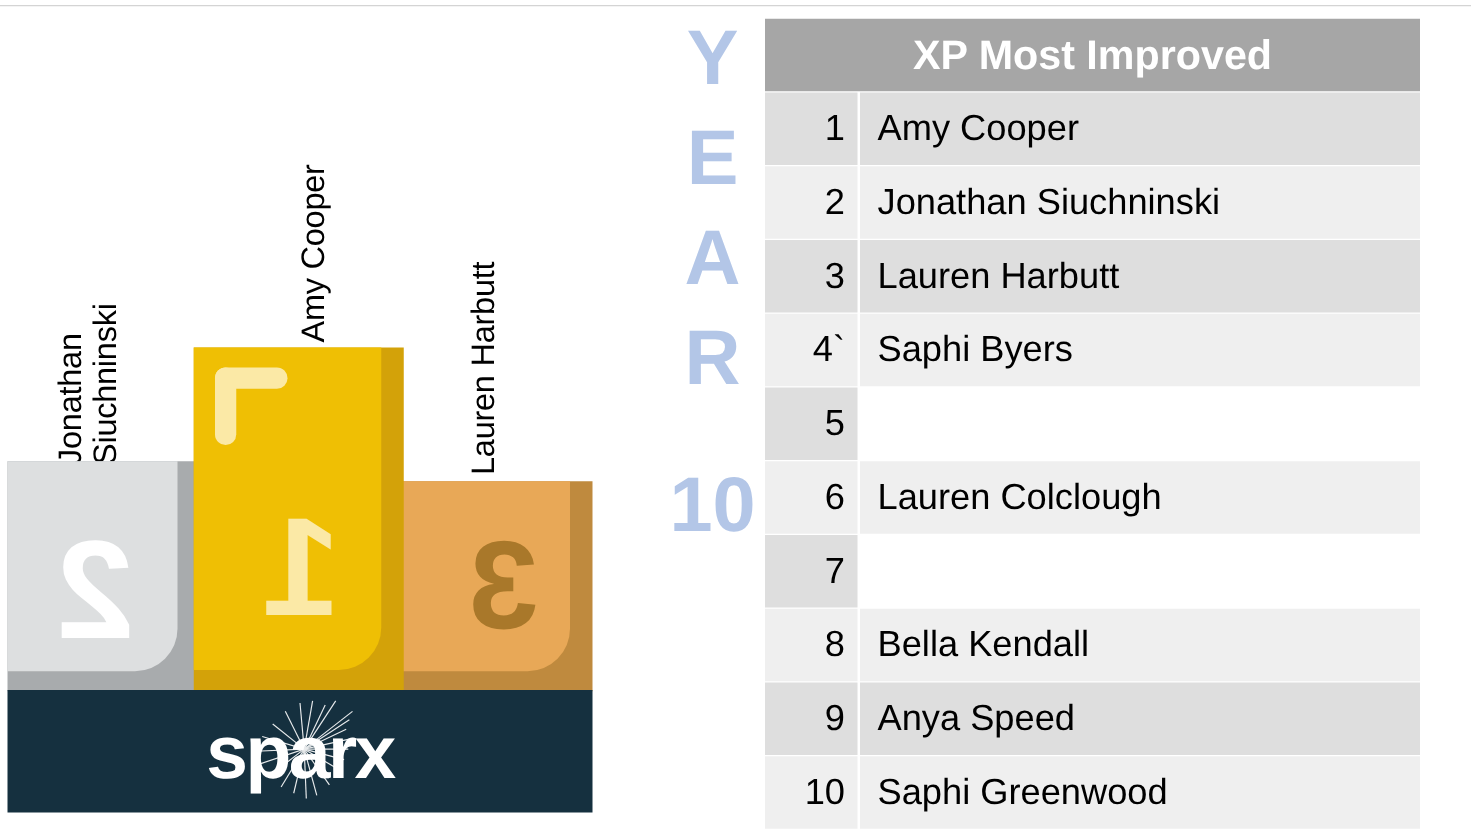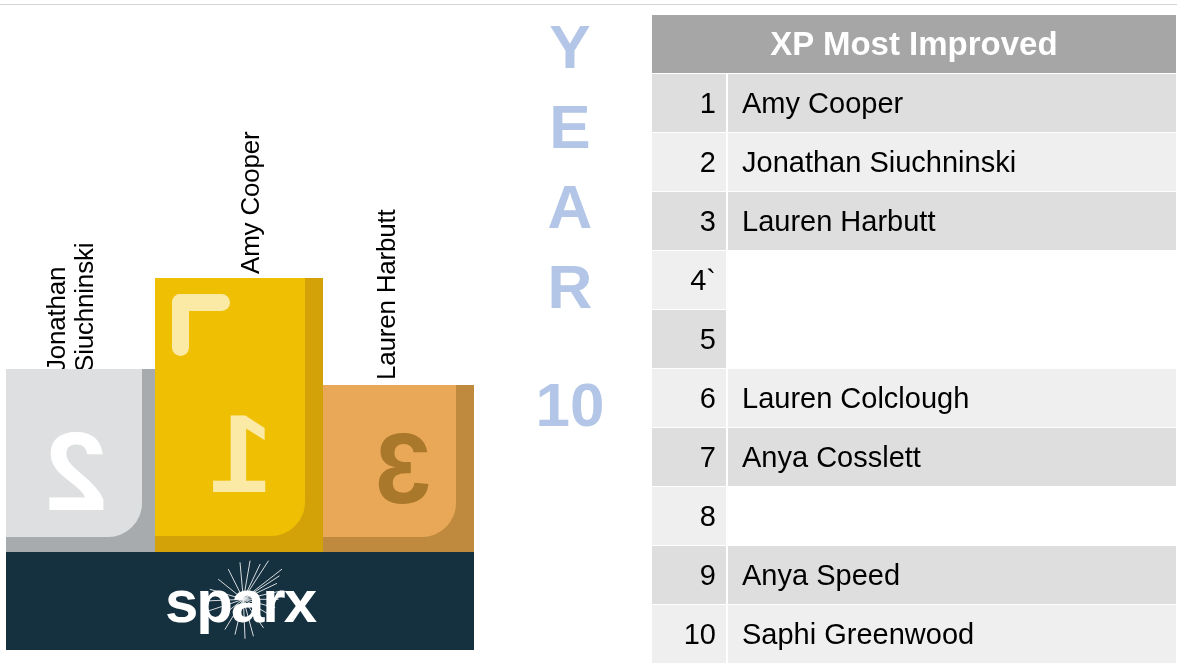--- a/index.html
+++ b/index.html
@@ -146,21 +146,21 @@
   .year-col .ch:first-child { margin-top: 16px; }
   .year-col .num {
     font-size: 62px;
     line-height: 1;
     margin-top: 56px;
   }
 
   
   .board {
     position: absolute;
-    left: 652px; top: 15px;
+    left: 612px; top: 15px;
     width: 524px;
   }
   .board-header {
     background: #a6a6a6;
     color: #ffffff;
     font-weight: 700;
     font-size: 33px;
     height: 58px;
     line-height: 58px;
     text-align: center;
@@ -278,34 +278,35 @@
   <div class="board-row even">
     <div class="rank">2</div>
     <div class="who">Jonathan Siuchninski</div>
   </div>
   <div class="board-row odd">
     <div class="rank">3</div>
     <div class="who">Lauren Harbutt</div>
   </div>
   <div class="board-row even">
     <div class="rank">4`</div>
+    <div class="who">Saphi Byers</div>
   </div>
   <div class="board-row odd">
     <div class="rank">5</div>
   </div>
   <div class="board-row even">
     <div class="rank">6</div>
     <div class="who">Lauren Colclough</div>
   </div>
   <div class="board-row odd">
     <div class="rank">7</div>
-    <div class="who">Anya Cosslett</div>
   </div>
   <div class="board-row even">
     <div class="rank">8</div>
+    <div class="who">Bella Kendall</div>
   </div>
   <div class="board-row odd">
     <div class="rank">9</div>
     <div class="who">Anya Speed</div>
   </div>
   <div class="board-row even">
     <div class="rank">10</div>
     <div class="who">Saphi Greenwood</div>
   </div>
 </div>

